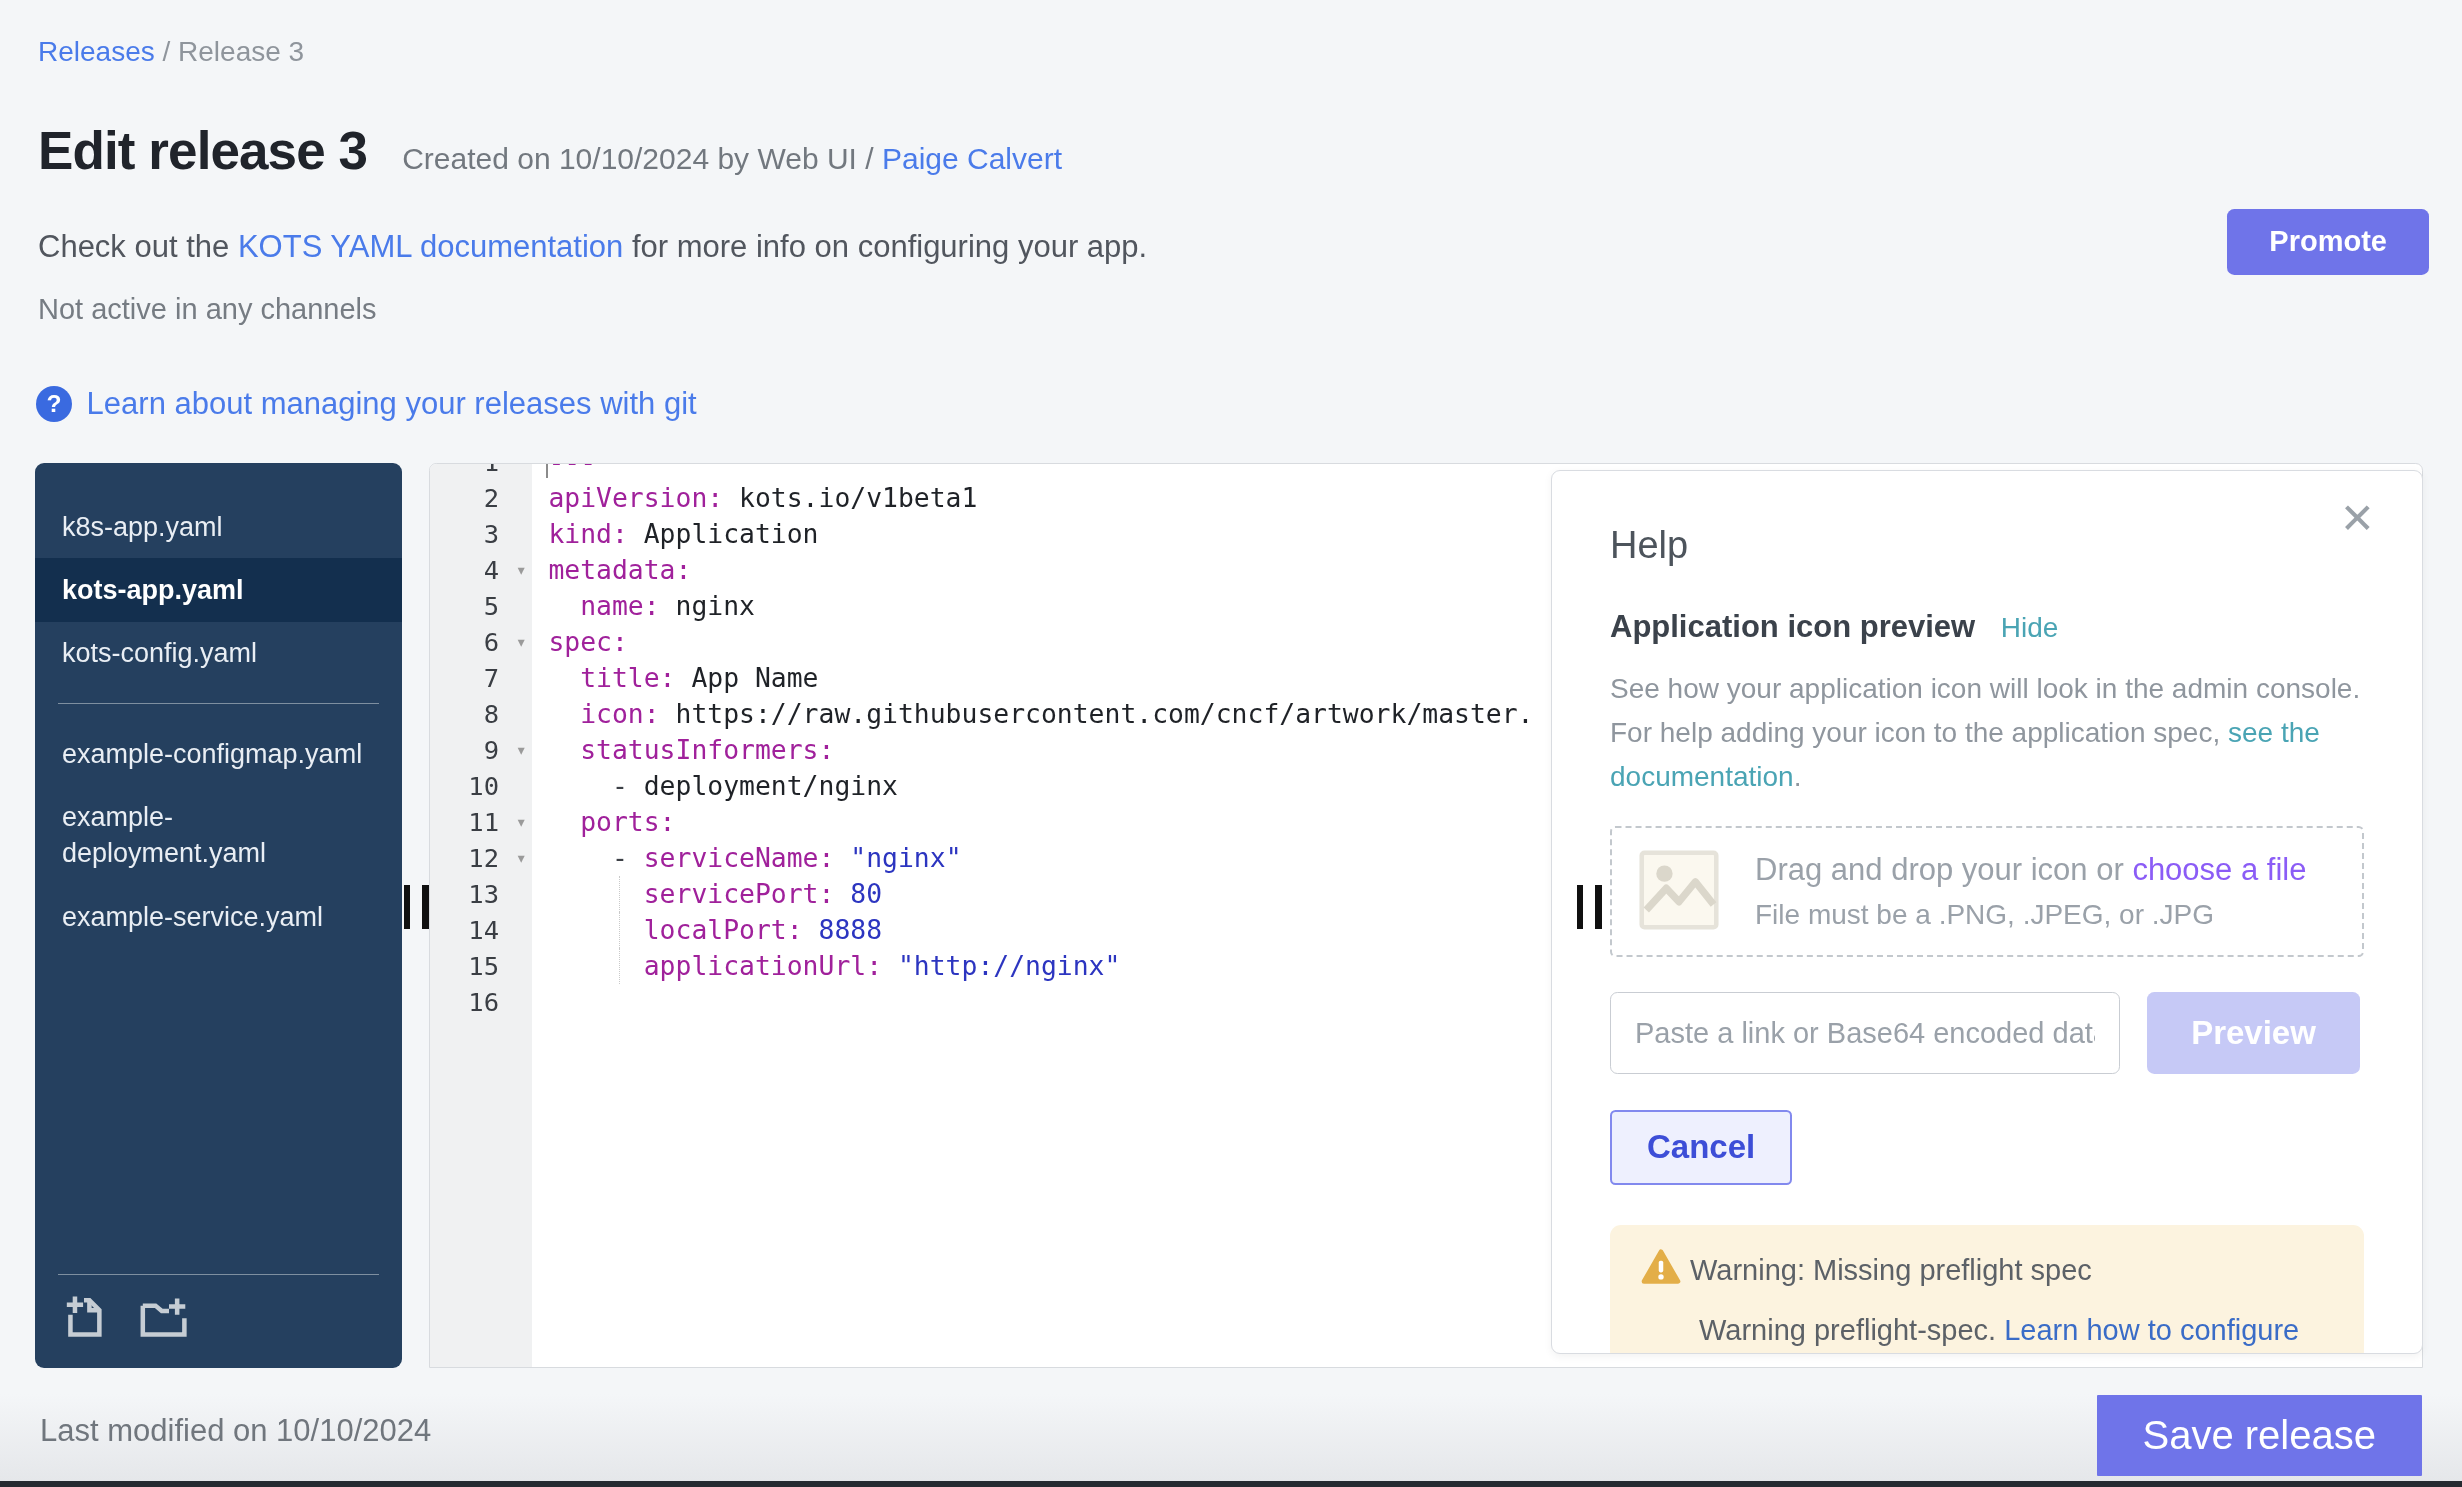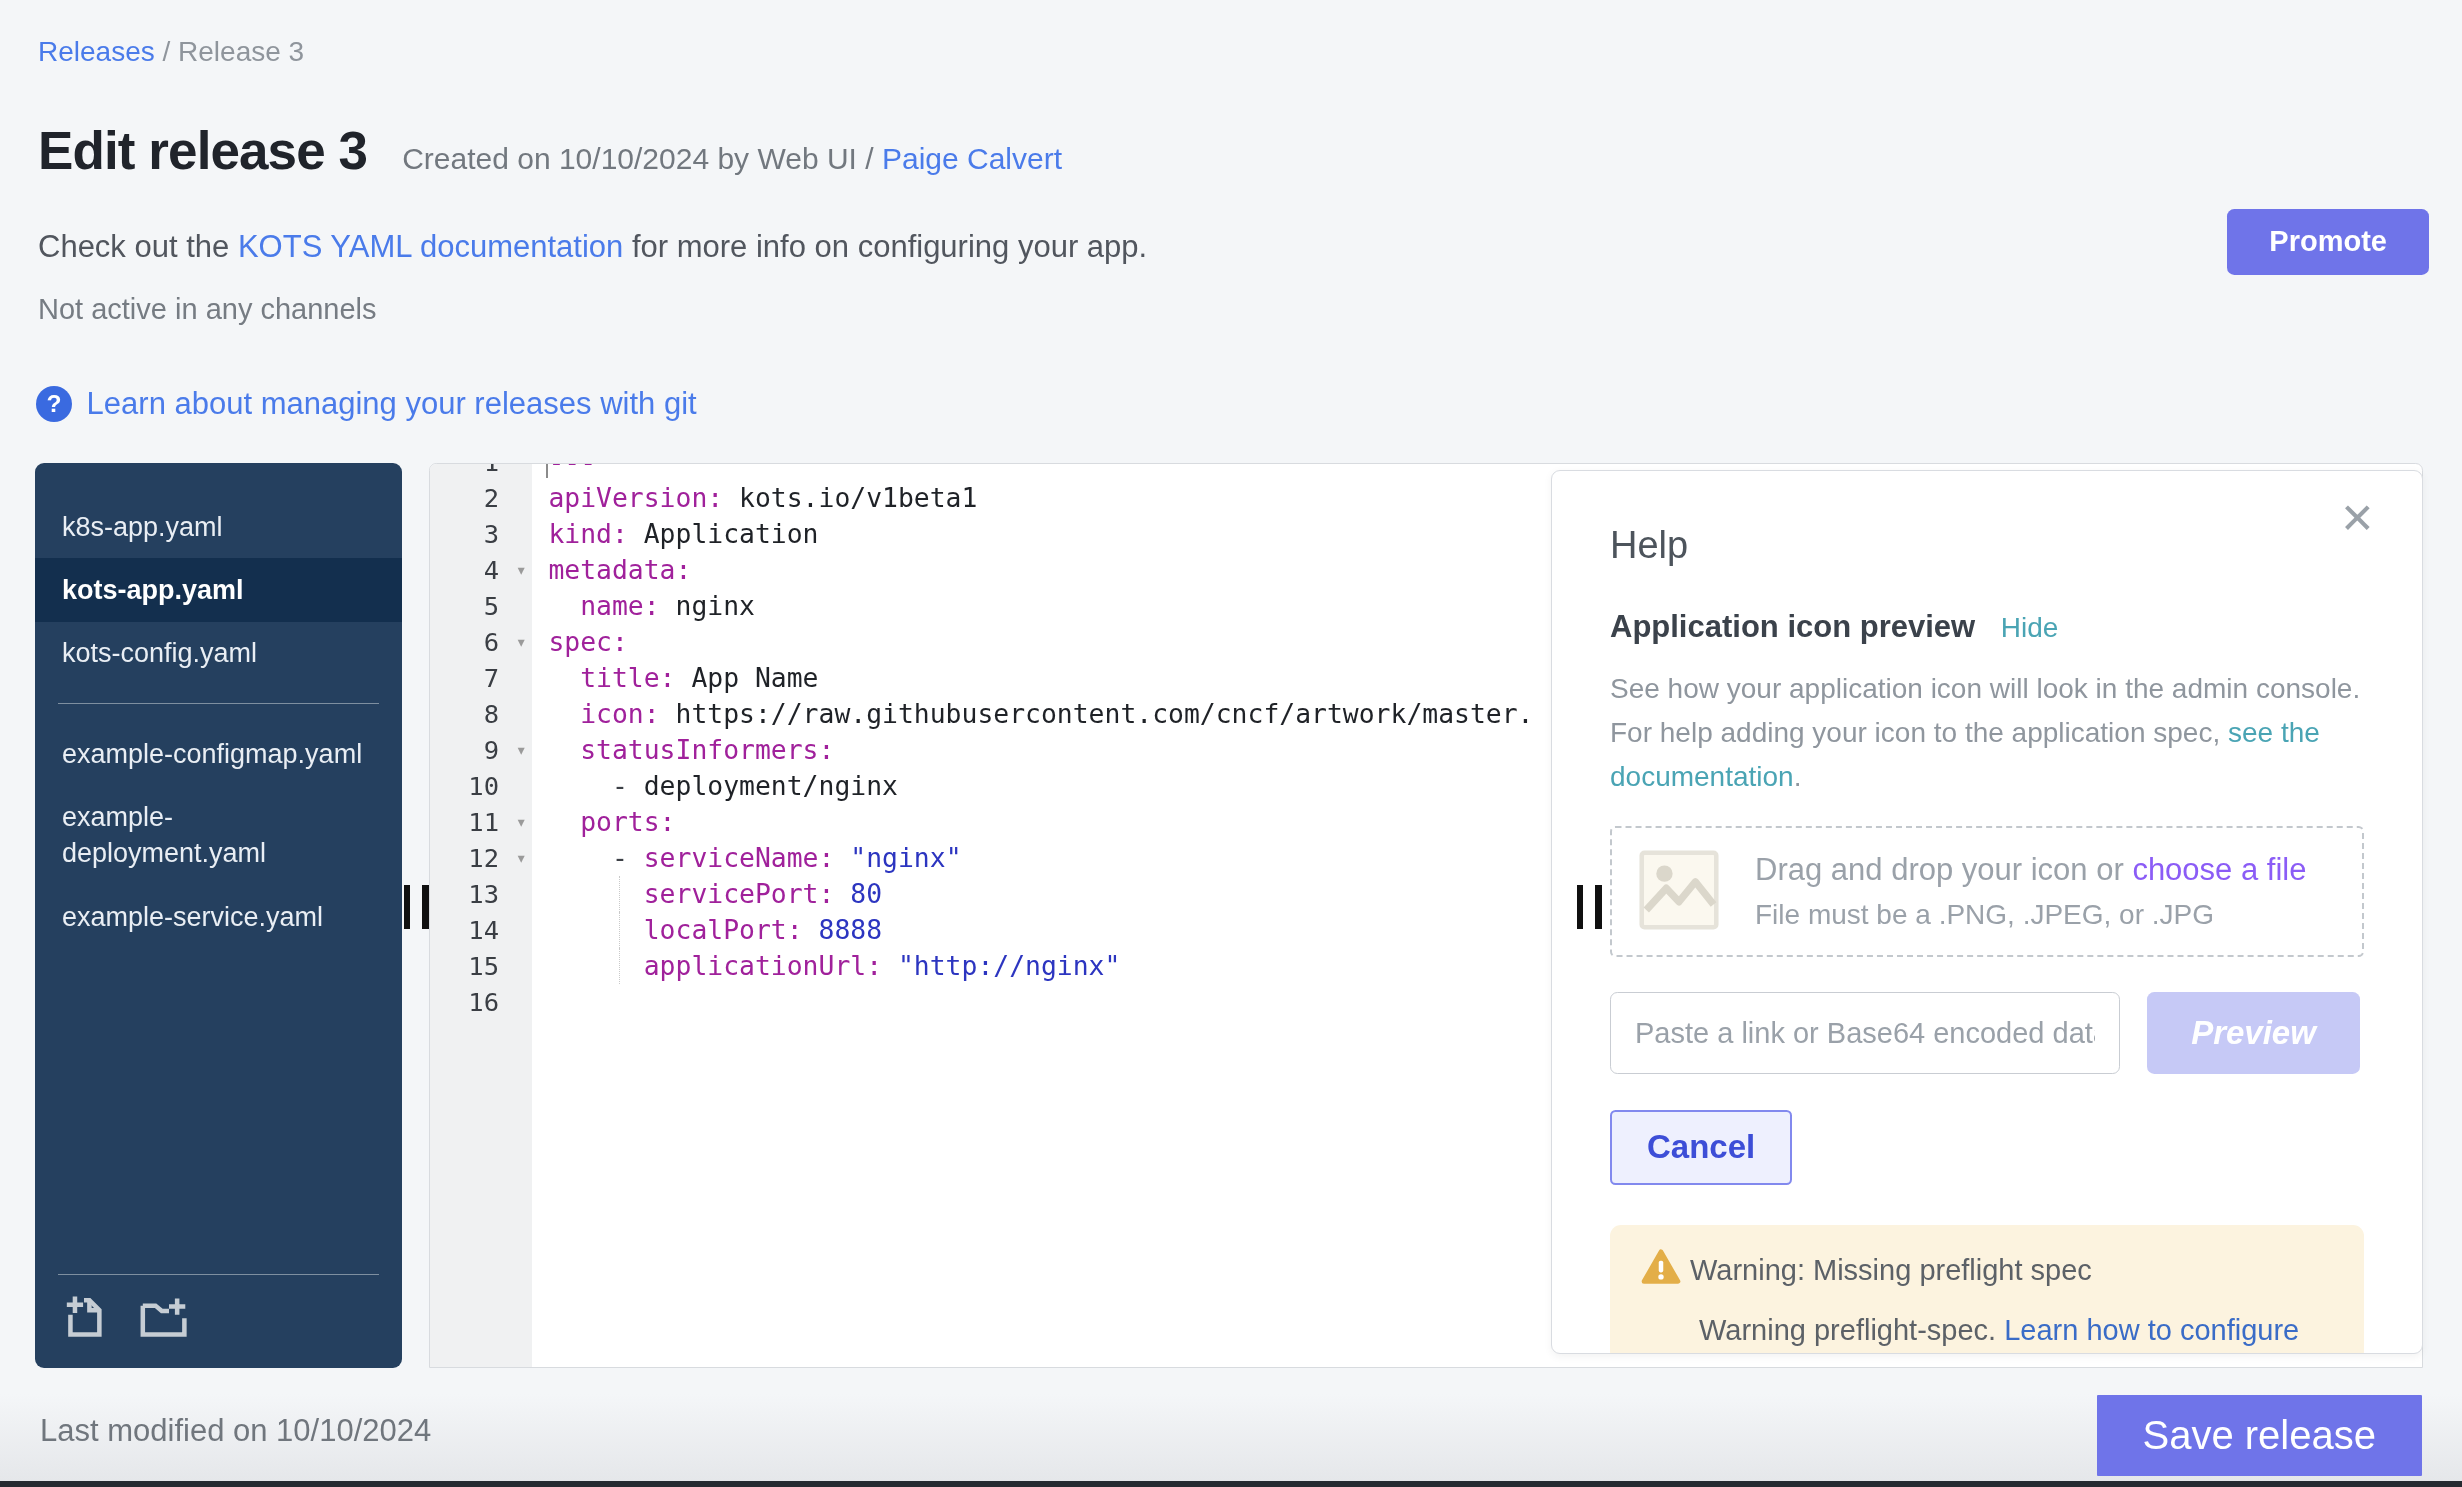--- a/index.html
+++ b/index.html
@@ -107,21 +107,21 @@
   .dz-text-2 { font-size:28px; color:#9aa1a9; margin-top:11px; }
 
   .paste-row { margin-top:35px; display:flex; gap:27px; }
   .paste-input {
     width:510px; height:82px; border:1.8px solid #c9cdd3; border-radius:7.3px;
     font-family:"Liberation Sans", sans-serif; font-size:29px; color:#6d737b; padding:0 24px;
   }
   .paste-input::placeholder { color:#9aa1a9; }
   .preview-btn {
     width:213px; height:82px; background:#c6c9f6; color:#fff;
-    font-size:33px; font-weight:700; border:none; border-radius:7.3px; cursor:default;font-style:italic;
+    font-size:33px; font-weight:700; border:none; border-radius:7.3px; cursor:default;
   }
   .cancel-btn {
     margin-top:36px; display:inline-block;
     background:#eef0fe; border:2.7px solid #8289ee; border-radius:5.5px;
     color:#3d4ed7; font-size:33px; font-weight:700; padding:16.4px 35px; cursor:pointer;
   }
   .warning-box {
     margin-top:40px; background:#fcf3df; border-radius:11px;
     padding:24px 31px 16.4px; height:137px; overflow:hidden;
   }

